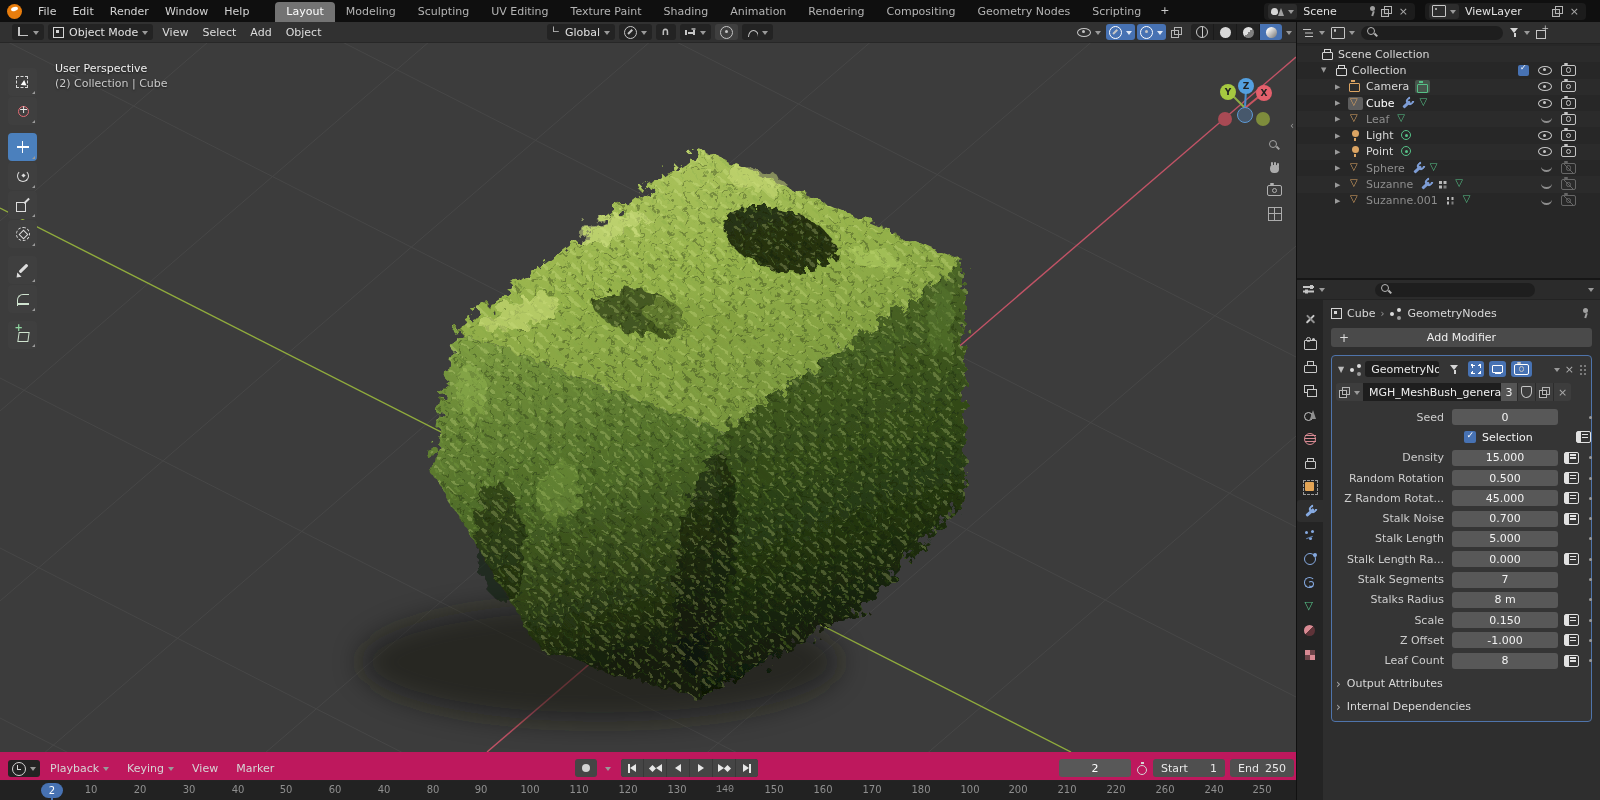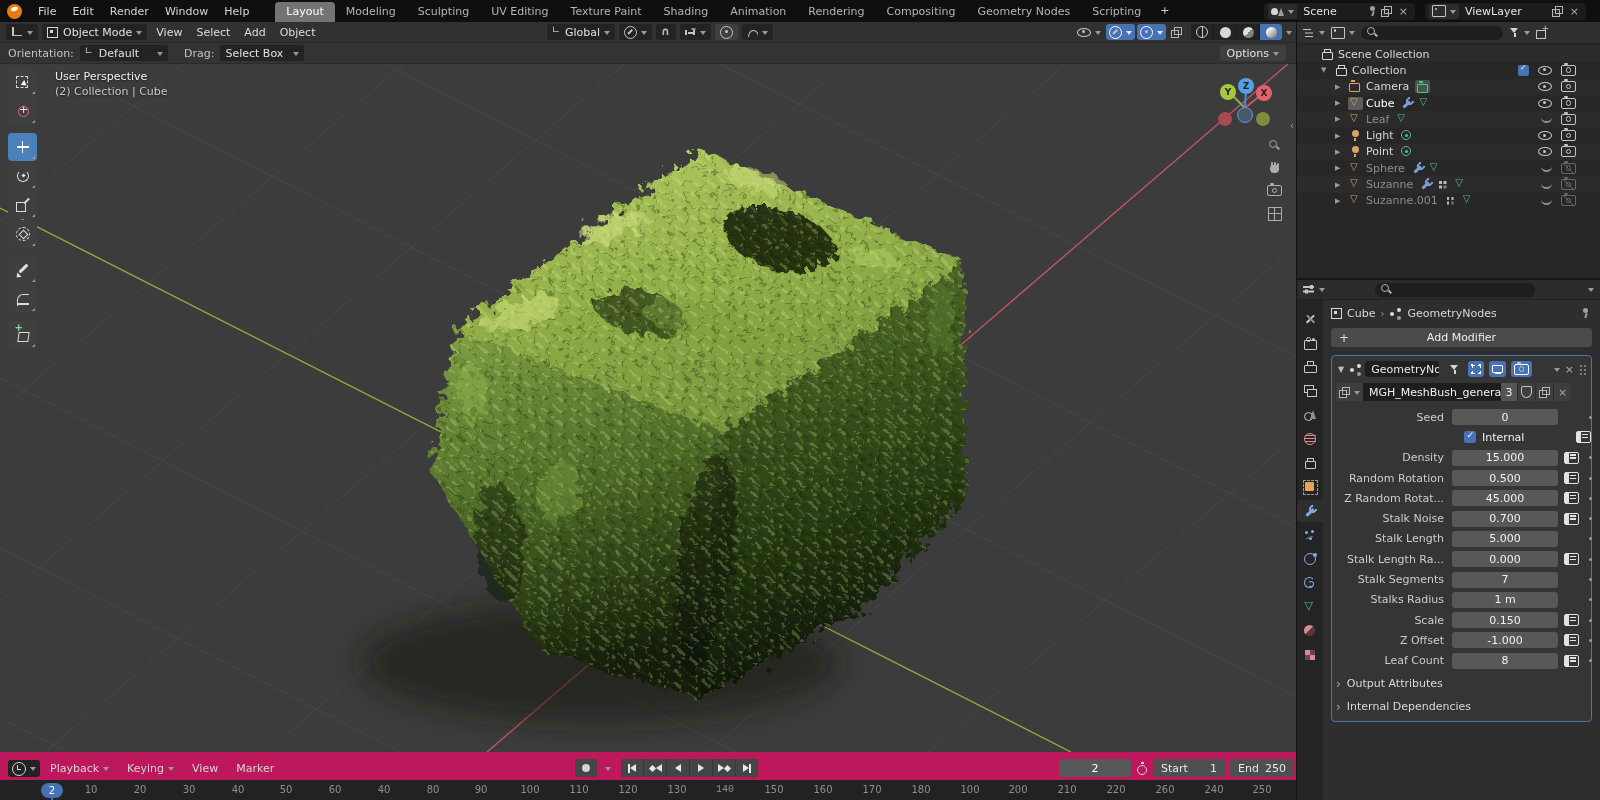--- a/index.html
+++ b/index.html
@@ -93,38 +93,38 @@
   .wtab.on{background:#737373;color:#fdfdfd}
   .addtab{color:#cdcdcd;padding:3px 8px 4px}
   .tb-right{margin-left:auto;display:flex;align-items:center;gap:10px;padding-right:14px}
   .idsel{display:flex;align-items:center;background:#1c1c1c;border-radius:4px;height:17px;padding:0 4px;gap:4px}
   .idsel .idname{color:#e2e2e2;padding:0 26px 0 2px}
   .idsel .idico{display:flex;align-items:center;background:#2c2c2c;border-radius:3px;height:15px;padding:0 3px}
 
   
   #viewport{position:absolute;left:0;top:22px;width:1296px;height:730px;background:#3c3c3c;overflow:hidden}
   #vp-canvas{position:absolute;left:0;top:0;z-index:0}
-  .vp-head{position:relative;height:20px;background:#313131;border-bottom:1px solid #272727;display:flex;align-items:center;z-index:3;padding-left:4px}
+  .vp-head{position:relative;height:20px;background:#313131;border-bottom:1px solid #272727;display:flex;align-items:center;z-index:3;padding-left:10px}
   .vp-tools{position:relative;height:20px;background:#333333;border-bottom:1px solid #2b2b2b;display:flex;align-items:center;z-index:3;padding-left:8px;color:#c3c3c3}
   .hbtn{display:flex;align-items:center;background:#232323;border-radius:3px;height:16px;padding:0 5px;margin:0 2px;color:#e0e0e0}
   .hmenu{padding:0 7px;color:#dddddd}
   .vh-center{position:absolute;left:545px;top:2px;display:flex;align-items:center}
   .vh-right{position:absolute;right:4px;top:2px;display:flex;align-items:center}
   .tgl{display:flex;align-items:center;height:16px;border-radius:3px;padding:0 3px;margin-left:2px}
   .tgl.on{background:#4772b3}
   .shgrp{display:flex;margin-left:6px;background:#232323;border-radius:3px;overflow:hidden}
   .shb{width:22px;height:16px;display:flex;align-items:center;justify-content:center;border-right:1px solid #1a1a1a}
   .shb:last-child{border-right:none}
   .shb.on{background:#4772b3}
   .sh-wire{width:10px;height:10px;border:1px solid #c9c9c9;border-radius:50%;background-image:linear-gradient(90deg,transparent 45%,#c9c9c9 45%,#c9c9c9 55%,transparent 55%)}
   .sh-solid{width:11px;height:11px;border-radius:50%;background:#d8d8d8}
   .sh-mat{width:11px;height:11px;border-radius:50%;background:linear-gradient(135deg,#e0e0e0 50%,#808080 50%)}
   .sh-rend{width:11px;height:11px;border-radius:50%;background:linear-gradient(135deg,#ffffff 15%,#8a8a8a 85%)}
   .opts{position:absolute;right:10px;top:2px;background:#3f3f3f;border-radius:3px;height:16px;display:flex;align-items:center;padding:0 7px;color:#e3e3e3}
-  .vp-overlay-text{position:absolute;left:55px;top:47px;z-index:2;line-height:15px}
+  .vp-overlay-text{position:absolute;left:55px;top:39px;z-index:2;line-height:15px}
   .vp-overlay-text .l1{color:#f0f0f0;text-shadow:0 1px 2px rgba(0,0,0,.6)}
   .vp-overlay-text .l2{color:#c9c9c9;text-shadow:0 1px 2px rgba(0,0,0,.6)}
 
   
   #vp-toolbar{position:absolute;left:8px;top:46px;z-index:3;display:flex;flex-direction:column}
   .tool{width:29px;height:28px;background:#3f3f3f;border-radius:4px;margin-bottom:1px;display:flex;align-items:center;justify-content:center;position:relative}
   .tool.gap{margin-top:7px}
   .tool.on{background:#4b80bd}
   .tico{position:relative;display:inline-block;width:14px;height:14px}
   .t-select::before{content:"";position:absolute;left:0;top:1px;width:10px;height:10px;border:1px dashed #d8d8d8}
@@ -487,37 +487,20 @@
               <span class="sh-mat"></span>
             </span>
           <span class="shb on">
               <span class="sh-rend"></span>
             </span>
         </div>
         <span class="car"></span>
       </div>
     </div>
 
-    <div class="vp-tools">
-      <span>Orientation:</span>
-      <span class="hbtn" style="margin-left:6px">
-          <span class="i-orient"></span>
-          <span style="padding:0 14px 0 4px">Default</span>
-          <span class="car"></span>
-        </span>
-      <span style="margin-left:14px">Drag:</span>
-      <span class="hbtn" style="margin-left:6px">
-          <span style="padding-right:6px">Select Box</span>
-          <span class="car"></span>
-        </span>
-      <span class="opts">
-          <span>Options</span>
-          <span class="car"></span>
-        </span>
-    </div>
 
     <div class="vp-overlay-text">
       <div class="l1">User Perspective</div>
       <div class="l2">(2) Collection | Cube</div>
     </div>
 
     <div id="vp-toolbar">
 
         <div class="tool">
           <span class="tico t-select"></span>
@@ -878,21 +861,21 @@
                 <span>0</span>
               </span>
               <span class="inpic"></span>
               <span class="pdot"></span>
             </div>
 
             <div class="prow">
               <span class="plabel"></span>
               <span class="pfield chkrow">
                 <span class="chk"></span>
-                <span>Internal</span>
+                <span>Selection</span>
               </span>
               <span class="inpic show"></span>
 
             </div>
 
             <div class="prow">
               <span class="plabel">Density</span>
               <span class="pfield">
 
                 <span>15.000</span>
@@ -958,21 +941,21 @@
                 <span>7</span>
               </span>
               <span class="inpic"></span>
               <span class="pdot"></span>
             </div>
 
             <div class="prow">
               <span class="plabel">Stalks Radius</span>
               <span class="pfield">
 
-                <span>1 m</span>
+                <span>8 m</span>
               </span>
               <span class="inpic"></span>
               <span class="pdot"></span>
             </div>
 
             <div class="prow">
               <span class="plabel">Scale</span>
               <span class="pfield">
 
                 <span>0.150</span>

